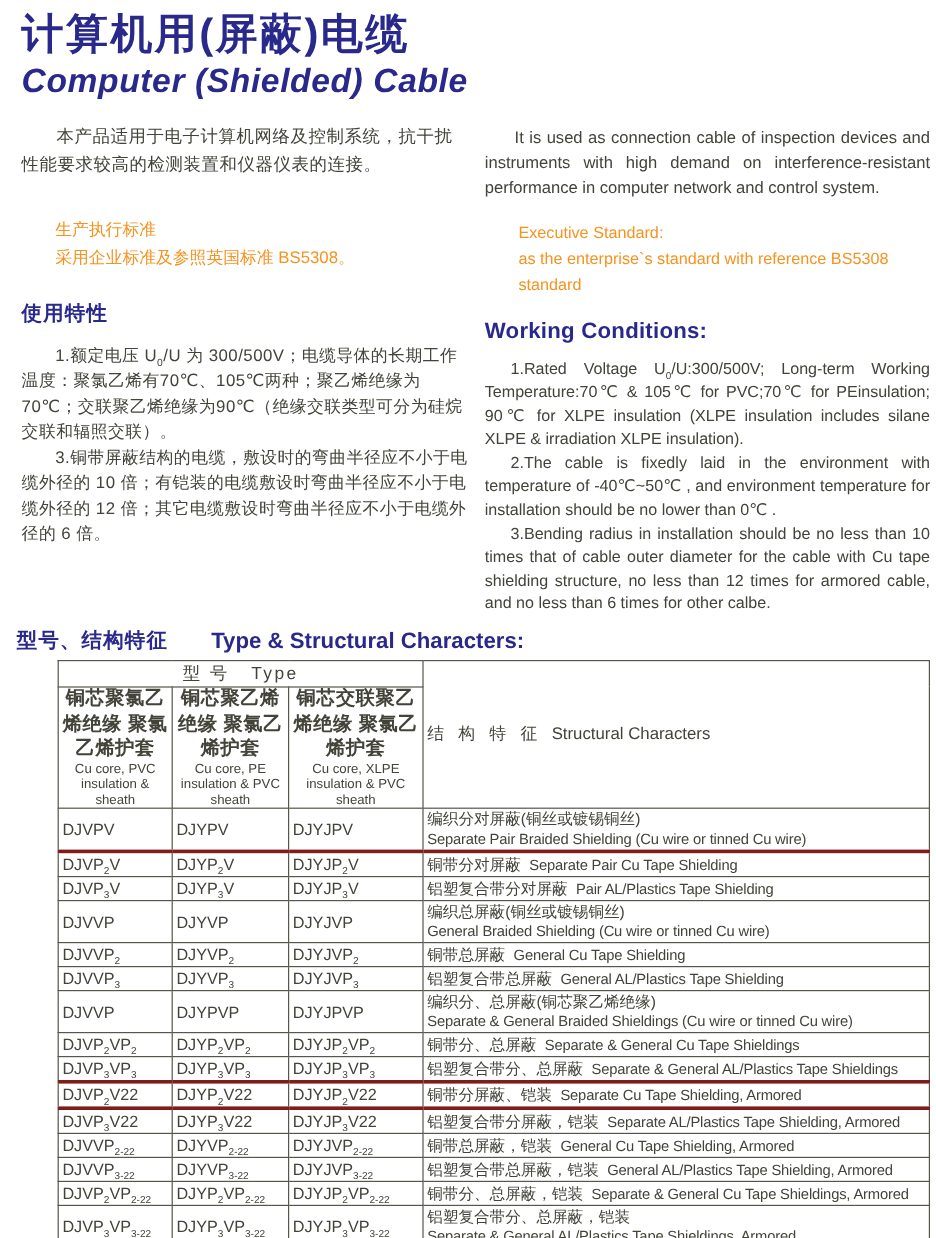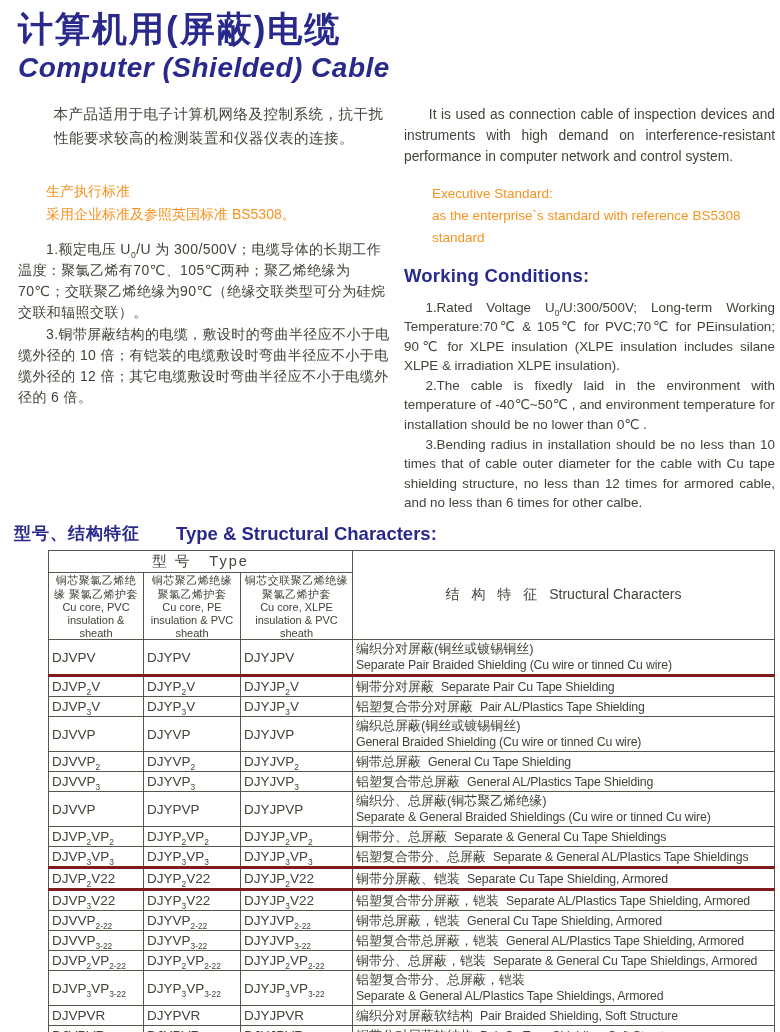--- a/index.html
+++ b/index.html
@@ -9,21 +9,21 @@
 
   
   .title-cn{font-size:35px;font-weight:bold;color:#29298c;letter-spacing:2px;
             margin:2px 0 0 0;line-height:1.2;}
   .title-en{font-size:28px;font-weight:bold;font-style:italic;color:#29298c;
             margin:2px 0 0 0;line-height:1.15;letter-spacing:0.5px;}
 
   
   .cols{display:grid;grid-template-columns:372px 1fr;column-gap:14px;margin-top:19px;}
   .col{min-width:0;}
-  .intro-cn{font-size:14.5px;line-height:1.62;text-indent:2em;margin:0;letter-spacing:0.5px;text-align:center;}
+  .intro-cn{font-size:14.5px;line-height:1.62;text-indent:2em;margin:0;letter-spacing:0.5px;}
   .intro-en{font-size:13.8px;line-height:1.52;text-indent:1.8em;margin:2px 0 0 0;text-align:justify;}
 
   .std{margin:30px 0 0 28px;line-height:1.62;}
   .std-en{margin-top:15px;}
   .std .l1,.std .l2{display:block;}
   .std-cn{font-size:14px;}
   .std-en{font-size:13.5px;}
   .orange{color:#f6921e;}
 
   .sec-head-cn{font-size:17px;font-weight:bold;color:#29298c;margin:24px 0 0 0;letter-spacing:1px;}
@@ -36,25 +36,25 @@
   
   .table-title{display:flex;align-items:flex-end;margin:9px 0 0 -4px;}
   .table-title .t-cn{font-size:17px;font-weight:bold;color:#29298c;letter-spacing:1px;}
   .table-title .t-en{font-size:18.5px;font-weight:bold;color:#29298c;margin-left:36px;}
 
   table.types{border-collapse:collapse;table-layout:fixed;margin:5px 0 0 30px;
               width:727px;border:1px solid #56564a;border-bottom:3px solid #4c4c41;}
   table.types td,table.types th{border:1px solid #56564a;padding:0 3px;
               font-weight:normal;overflow:hidden;white-space:nowrap;}
   th.type-span{height:21px;font-size:14.5px;letter-spacing:2px;}
-  th.struct-head{font-size:14px;text-align:center;white-space:nowrap;}
+  th.struct-head{font-size:14px;text-align:left;white-space:nowrap;}
   th.struct-head .sh-cn{letter-spacing:4px;}
   th.struct-head .sh-en{margin-left:8px;letter-spacing:0;}
   th.colhead{height:62px;text-align:center;vertical-align:middle;}
-  th.colhead .ch-cn{font-size:11px;line-height:1.3;white-space:normal;letter-spacing:0.5px;}
+  th.colhead .ch-cn{font-size:16px;line-height:1.3;white-space:normal;letter-spacing:0.5px;font-weight:bold;}
   th.colhead .ch-en{font-size:11px;line-height:1.15;white-space:normal;}
   tr.r1 td{height:19px;}
   tr.r2 td{height:34px;}
   td.model{text-align:left;font-size:13.5px;margin-left:24px;}
   td.desc{font-size:13px;}
   td.desc .en{font-size:12.3px;letter-spacing:-0.15px;margin-left:7px;}
   td.desc .stack{line-height:16px;}
   td.desc .stack .en{margin-left:0;}
   tr.thick td{border-top:3px solid #7f1d1d;}
   sub{font-size:0.62em;line-height:0;}
@@ -70,20 +70,21 @@
   <div class="cols">
 
     <div class="col">
       <p class="intro-cn">本产品适用于电子计算机网络及控制系统，抗干扰性能要求较高的检测装置和仪器仪表的连接。</p>
 
       <div class="std std-cn orange">
         <span class="l1">生产执行标准</span>
         <span class="l2">采用企业标准及参照英国标准 BS5308。</span>
       </div>
 
+      <h3 class="sec-head-cn">使用特性</h3>
 
       <div class="usage-cn">
         <p>1.额定电压 U<sub>0</sub>/U 为 300/500V；电缆导体的长期工作温度：聚氯乙烯有70℃、105℃两种；聚乙烯绝缘为70℃；交联聚乙烯绝缘为90℃（绝缘交联类型可分为硅烷交联和辐照交联）。</p>
         <p>3.铜带屏蔽结构的电缆，敷设时的弯曲半径应不小于电缆外径的 10 倍；有铠装的电缆敷设时弯曲半径应不小于电缆外径的 12 倍；其它电缆敷设时弯曲半径应不小于电缆外径的 6 倍。</p>
       </div>
     </div>
 
     <div class="col">
       <p class="intro-en">It is used as connection cable of inspection devices and instruments with high demand on interference-resistant performance in computer network and control system.</p>
 

